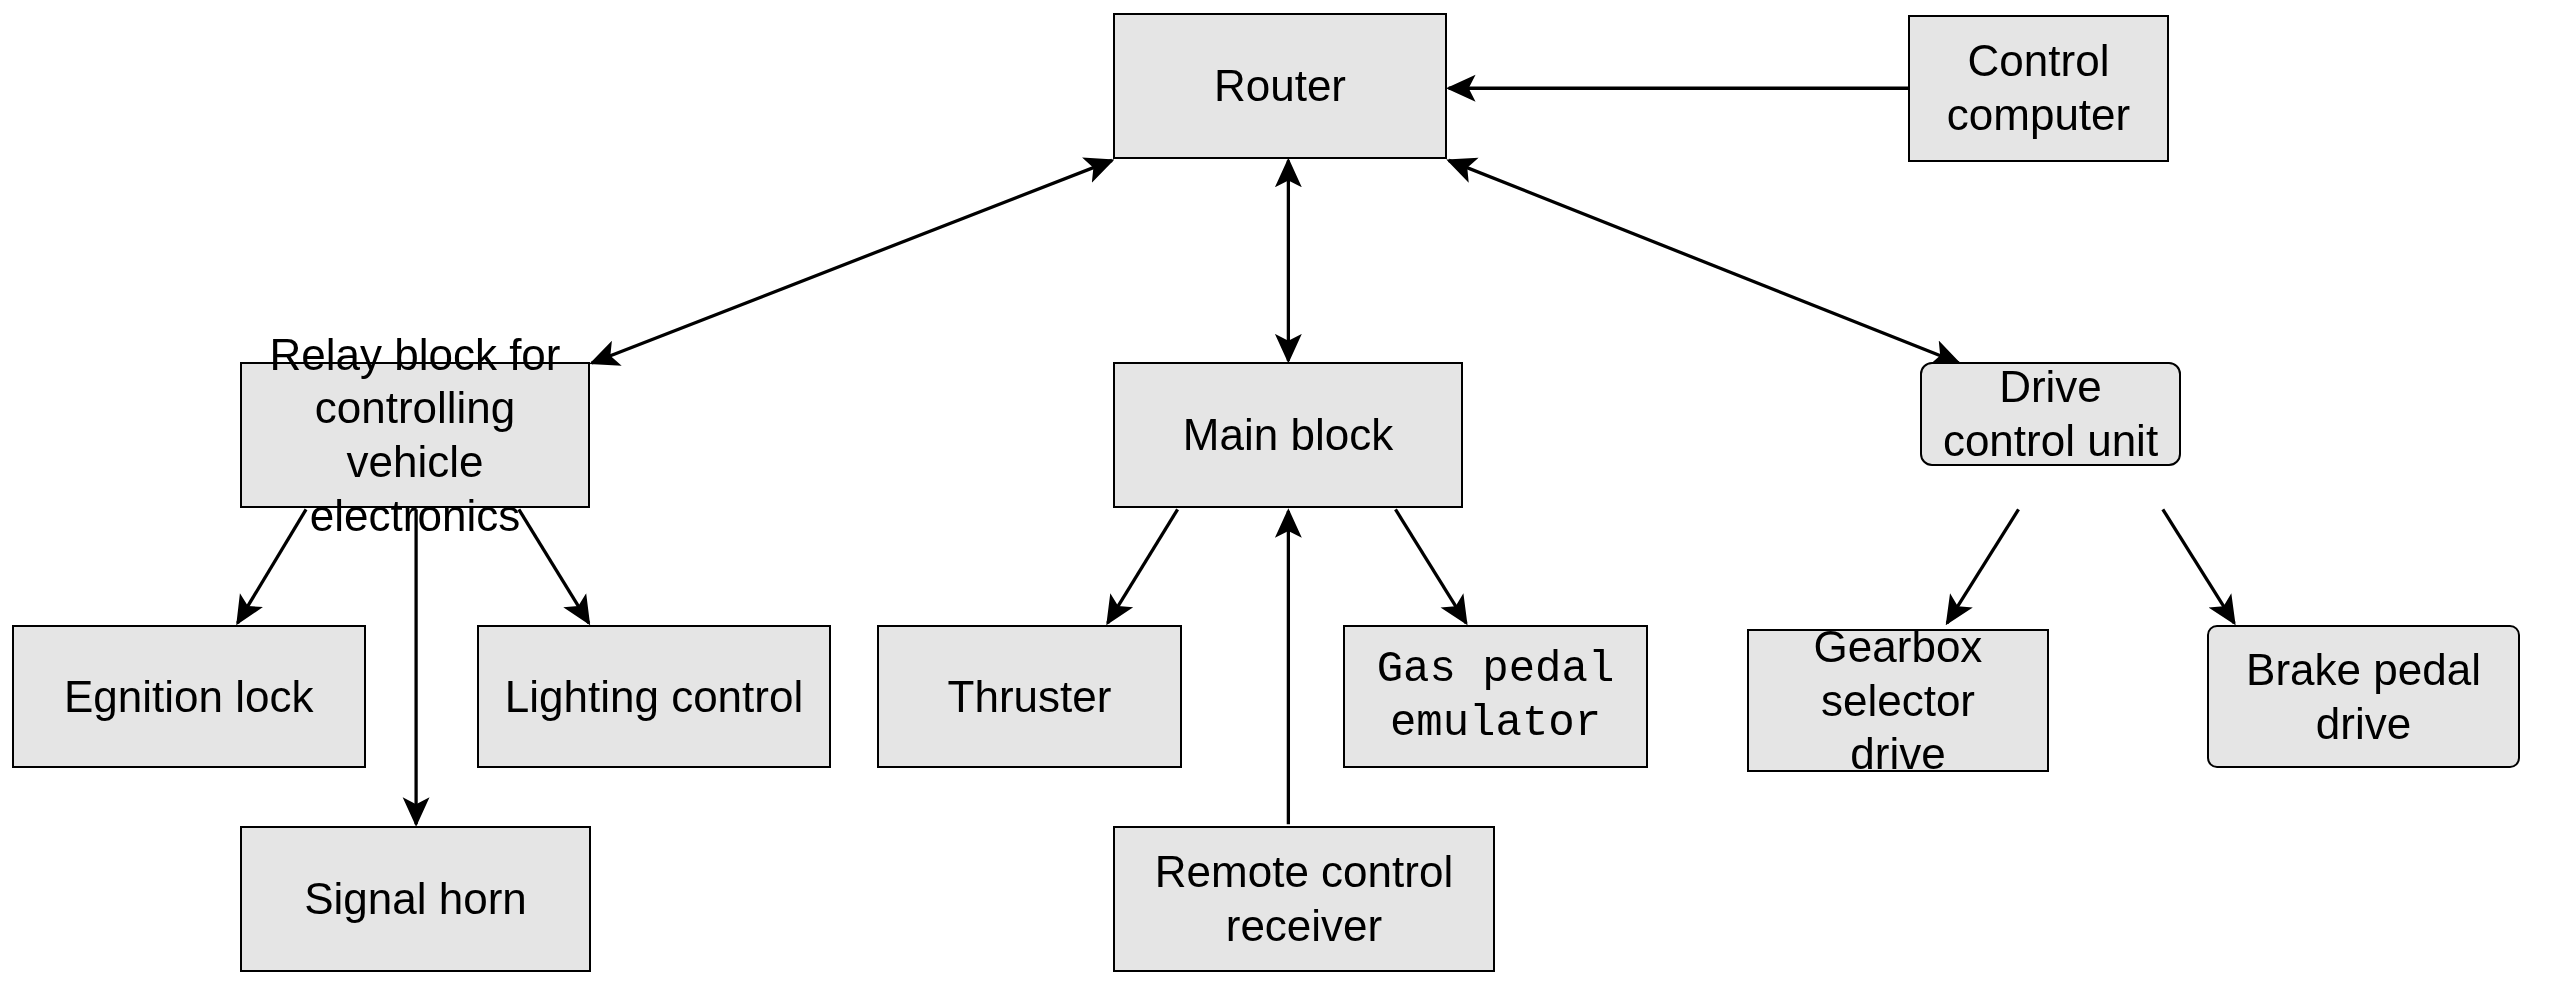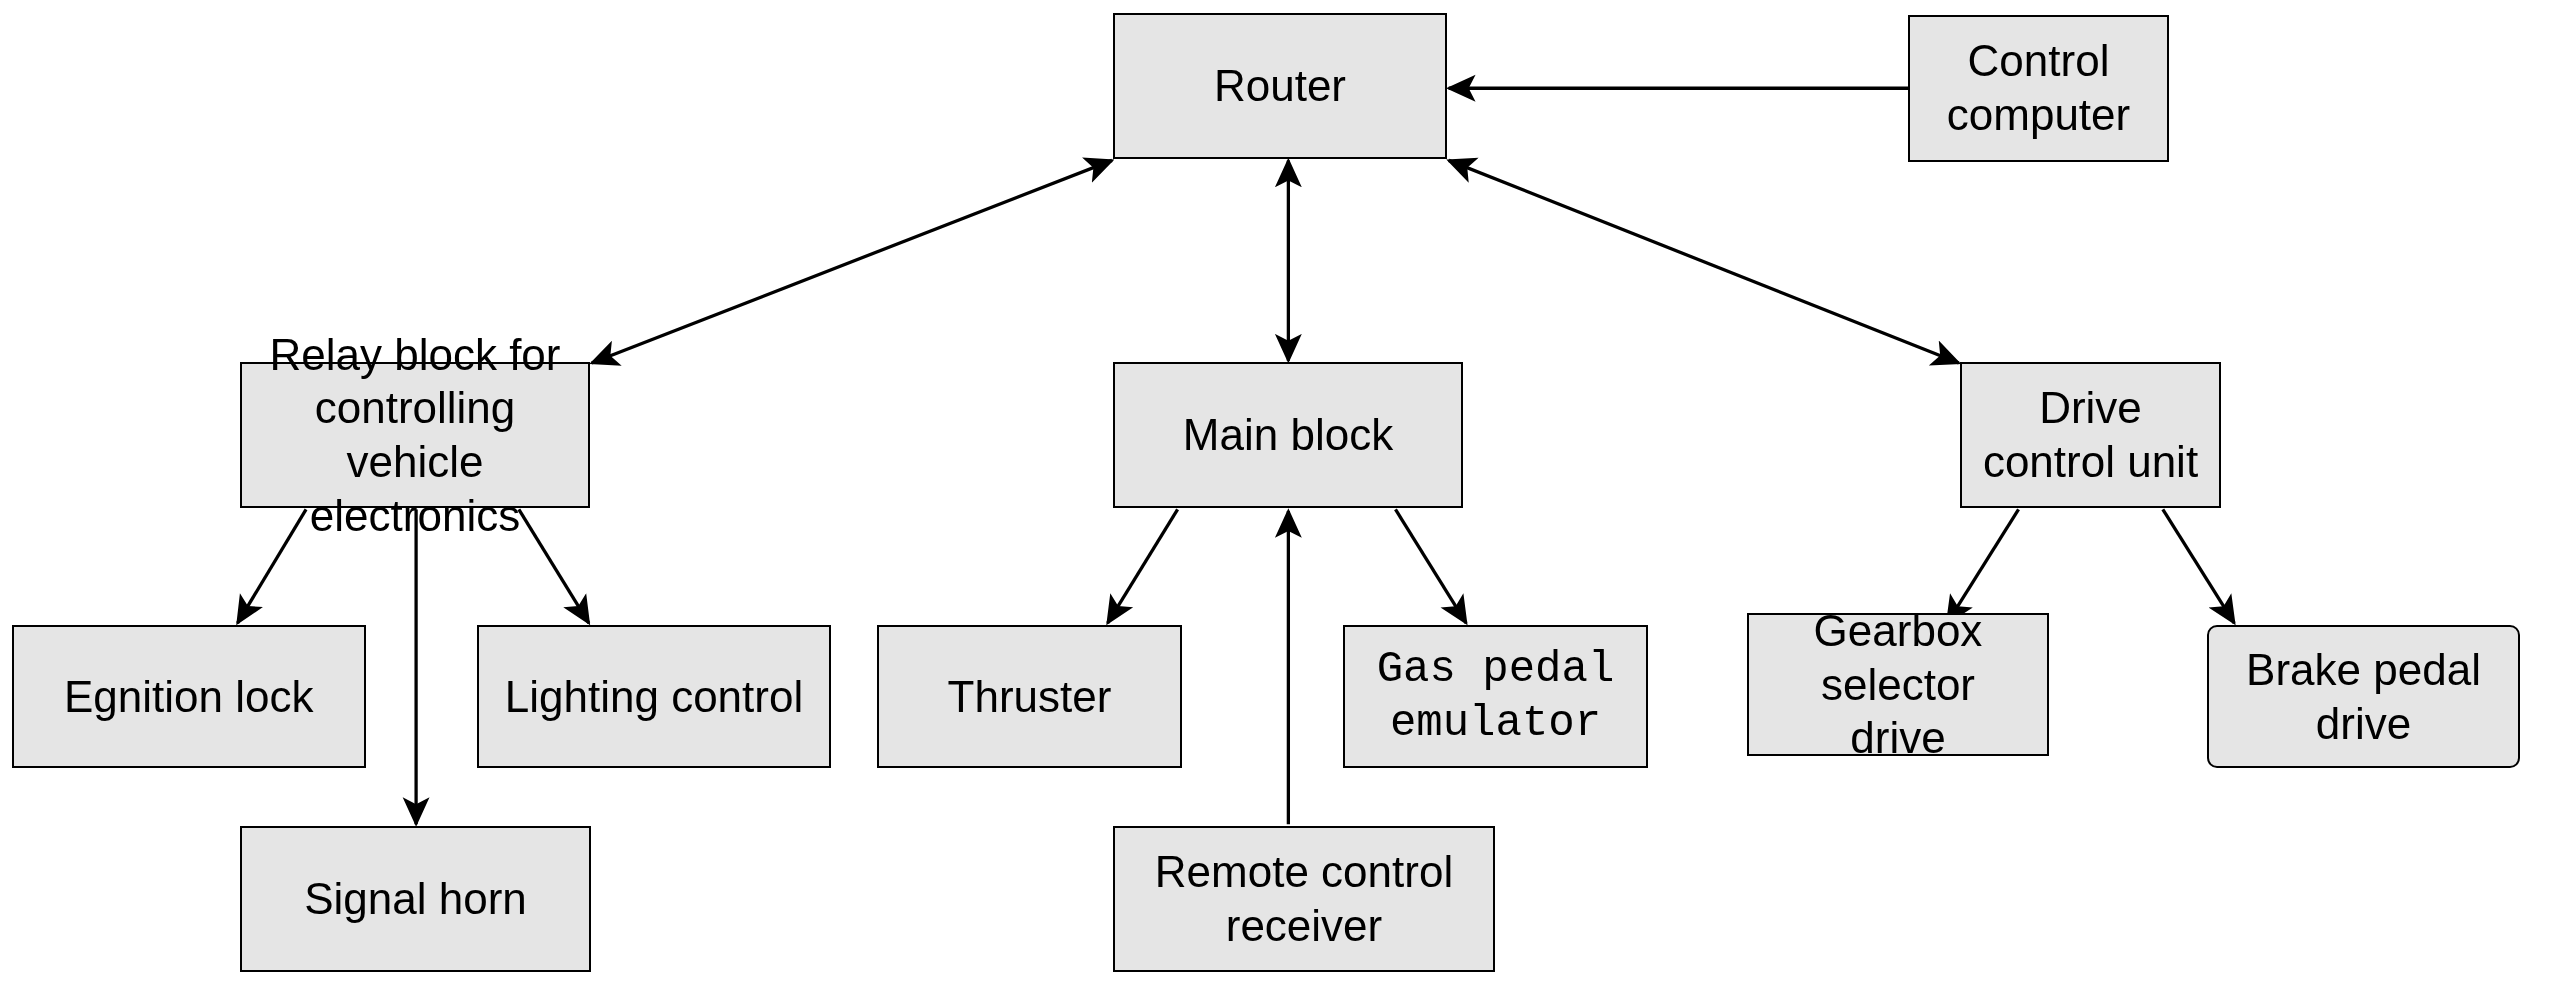--- a/index.html
+++ b/index.html
@@ -80,37 +80,37 @@
         <span class="label" style="color: rgb(0, 0, 0);">Control computer</span>
       </div>
       <div class="node" style="left: 240px; top: 362px; width: 350px; height: 146px; border-color: rgb(0, 0, 0);">
         <span class="label" style="color: rgb(0, 0, 0);">Relay block for
 controlling vehicle
 electronics</span>
       </div>
       <div class="node" style="left: 1113px; top: 362px; width: 350px; height: 146px; border-color: rgb(0, 0, 0);">
         <span class="label" style="color: rgb(0, 0, 0);">Main block</span>
       </div>
-      <div class="node" style="left: 1960px; top: 362px; width: 261px; height: 146px; border-color: rgb(0, 0, 0);">
+      <div class="node" style="left: 1920px; top: 362px; width: 261px; height: 104px; border-color: rgb(0, 0, 0); border-radius: 12px;">
         <span class="label" style="color: rgb(0, 0, 0);">Drive control unit</span>
       </div>
       <div class="node" style="left: 11.7px; top: 625px; width: 354px; height: 143px; border-color: rgb(0, 0, 0);">
         <span class="label" style="color: rgb(0, 0, 0);">Egnition lock</span>
       </div>
       <div class="node" style="left: 477px; top: 625px; width: 354px; height: 143px; border-color: rgb(0, 0, 0);">
         <span class="label" style="color: rgb(0, 0, 0);">Lighting control</span>
       </div>
       <div class="node" style="left: 877px; top: 625px; width: 305px; height: 143px; border-color: rgb(0, 0, 0);">
         <span class="label" style="color: rgb(0, 0, 0);">Thruster</span>
       </div>
       <div class="node" style="left: 1343px; top: 625px; width: 305px; height: 143px; border-color: rgb(0, 0, 0); font-family: Liberation Mono, monospace;">
         <span class="label" style="color: rgb(0, 0, 0);">Gas pedal
 emulator</span>
       </div>
-      <div class="node" style="left: 1747px; top: 613px; width: 302px; height: 143px; border-color: rgb(0, 0, 0);">
+      <div class="node" style="left: 1747px; top: 629px; width: 302px; height: 143px; border-color: rgb(0, 0, 0);">
         <span class="label" style="color: rgb(0, 0, 0);">Gearbox selector
 drive</span>
       </div>
       <div class="node" style="left: 2207px; top: 625px; width: 313px; height: 143px; border-color: rgb(0, 0, 0); border-radius: 10px;">
         <span class="label" style="color: rgb(0, 0, 0);">Brake pedal drive</span>
       </div>
       <div class="node" style="left: 240px; top: 826px; width: 351px; height: 146px; border-color: rgb(0, 0, 0);">
         <span class="label" style="color: rgb(0, 0, 0);">Signal horn</span>
       </div>
       <div class="node" style="left: 1113px; top: 826px; width: 382px; height: 146px; border-color: rgb(0, 0, 0);">

